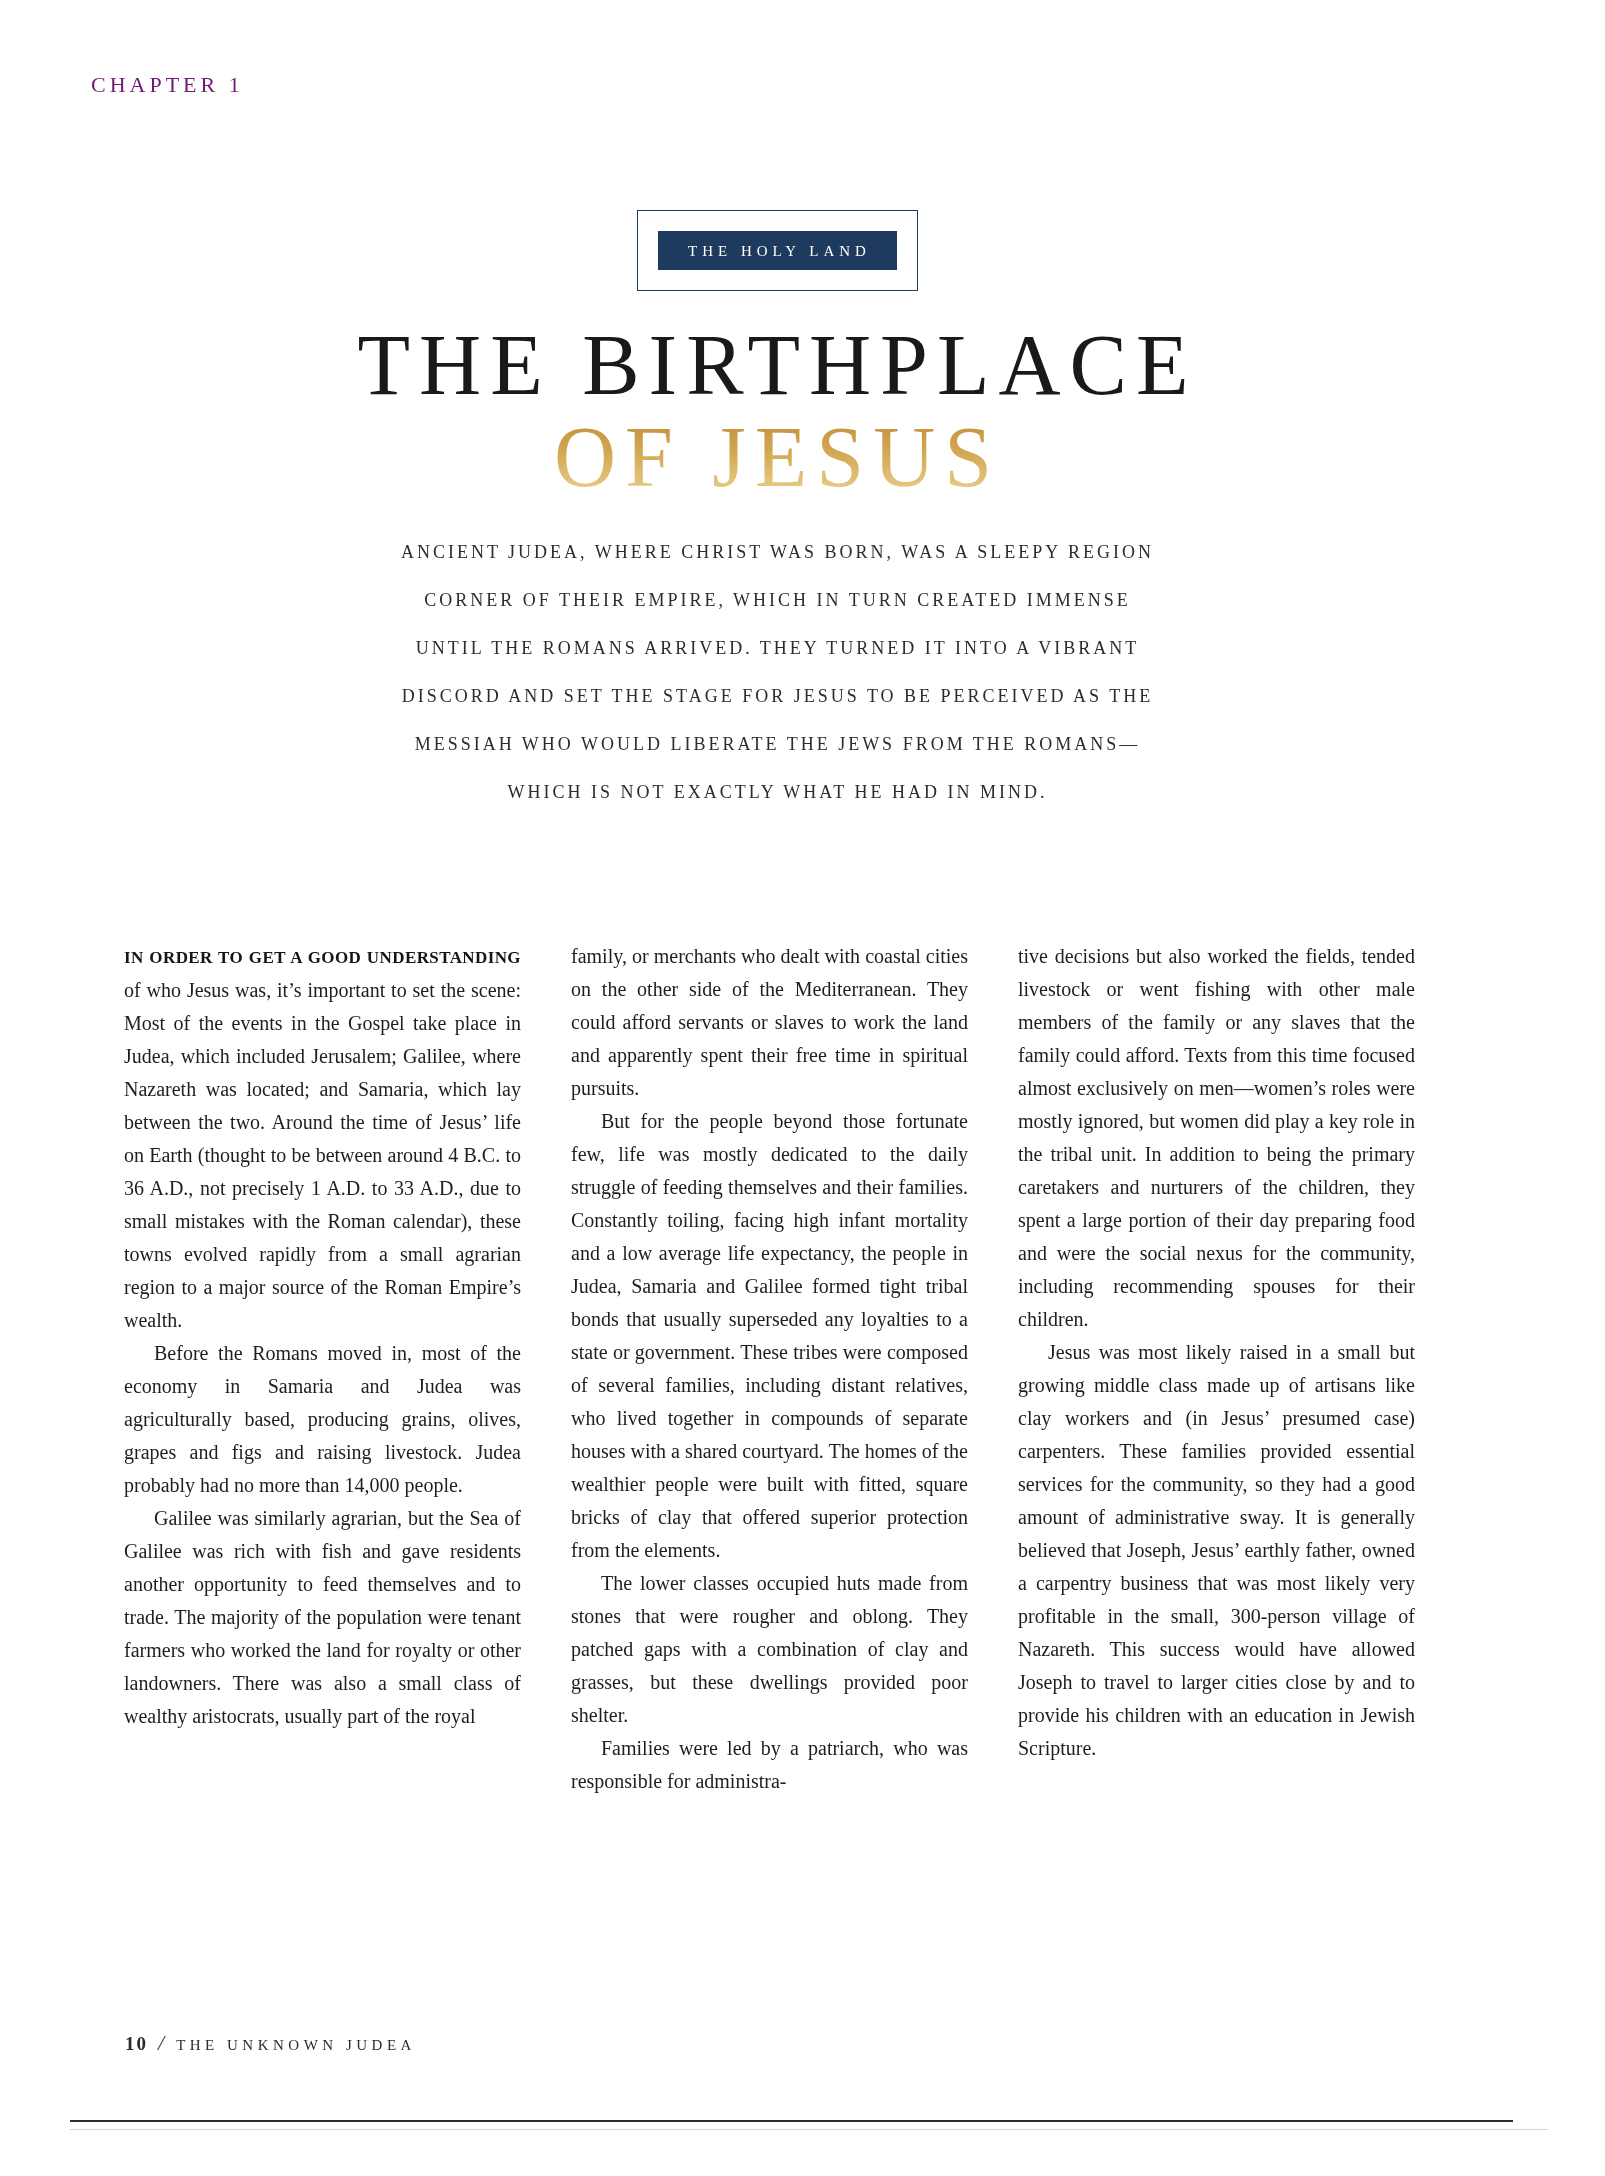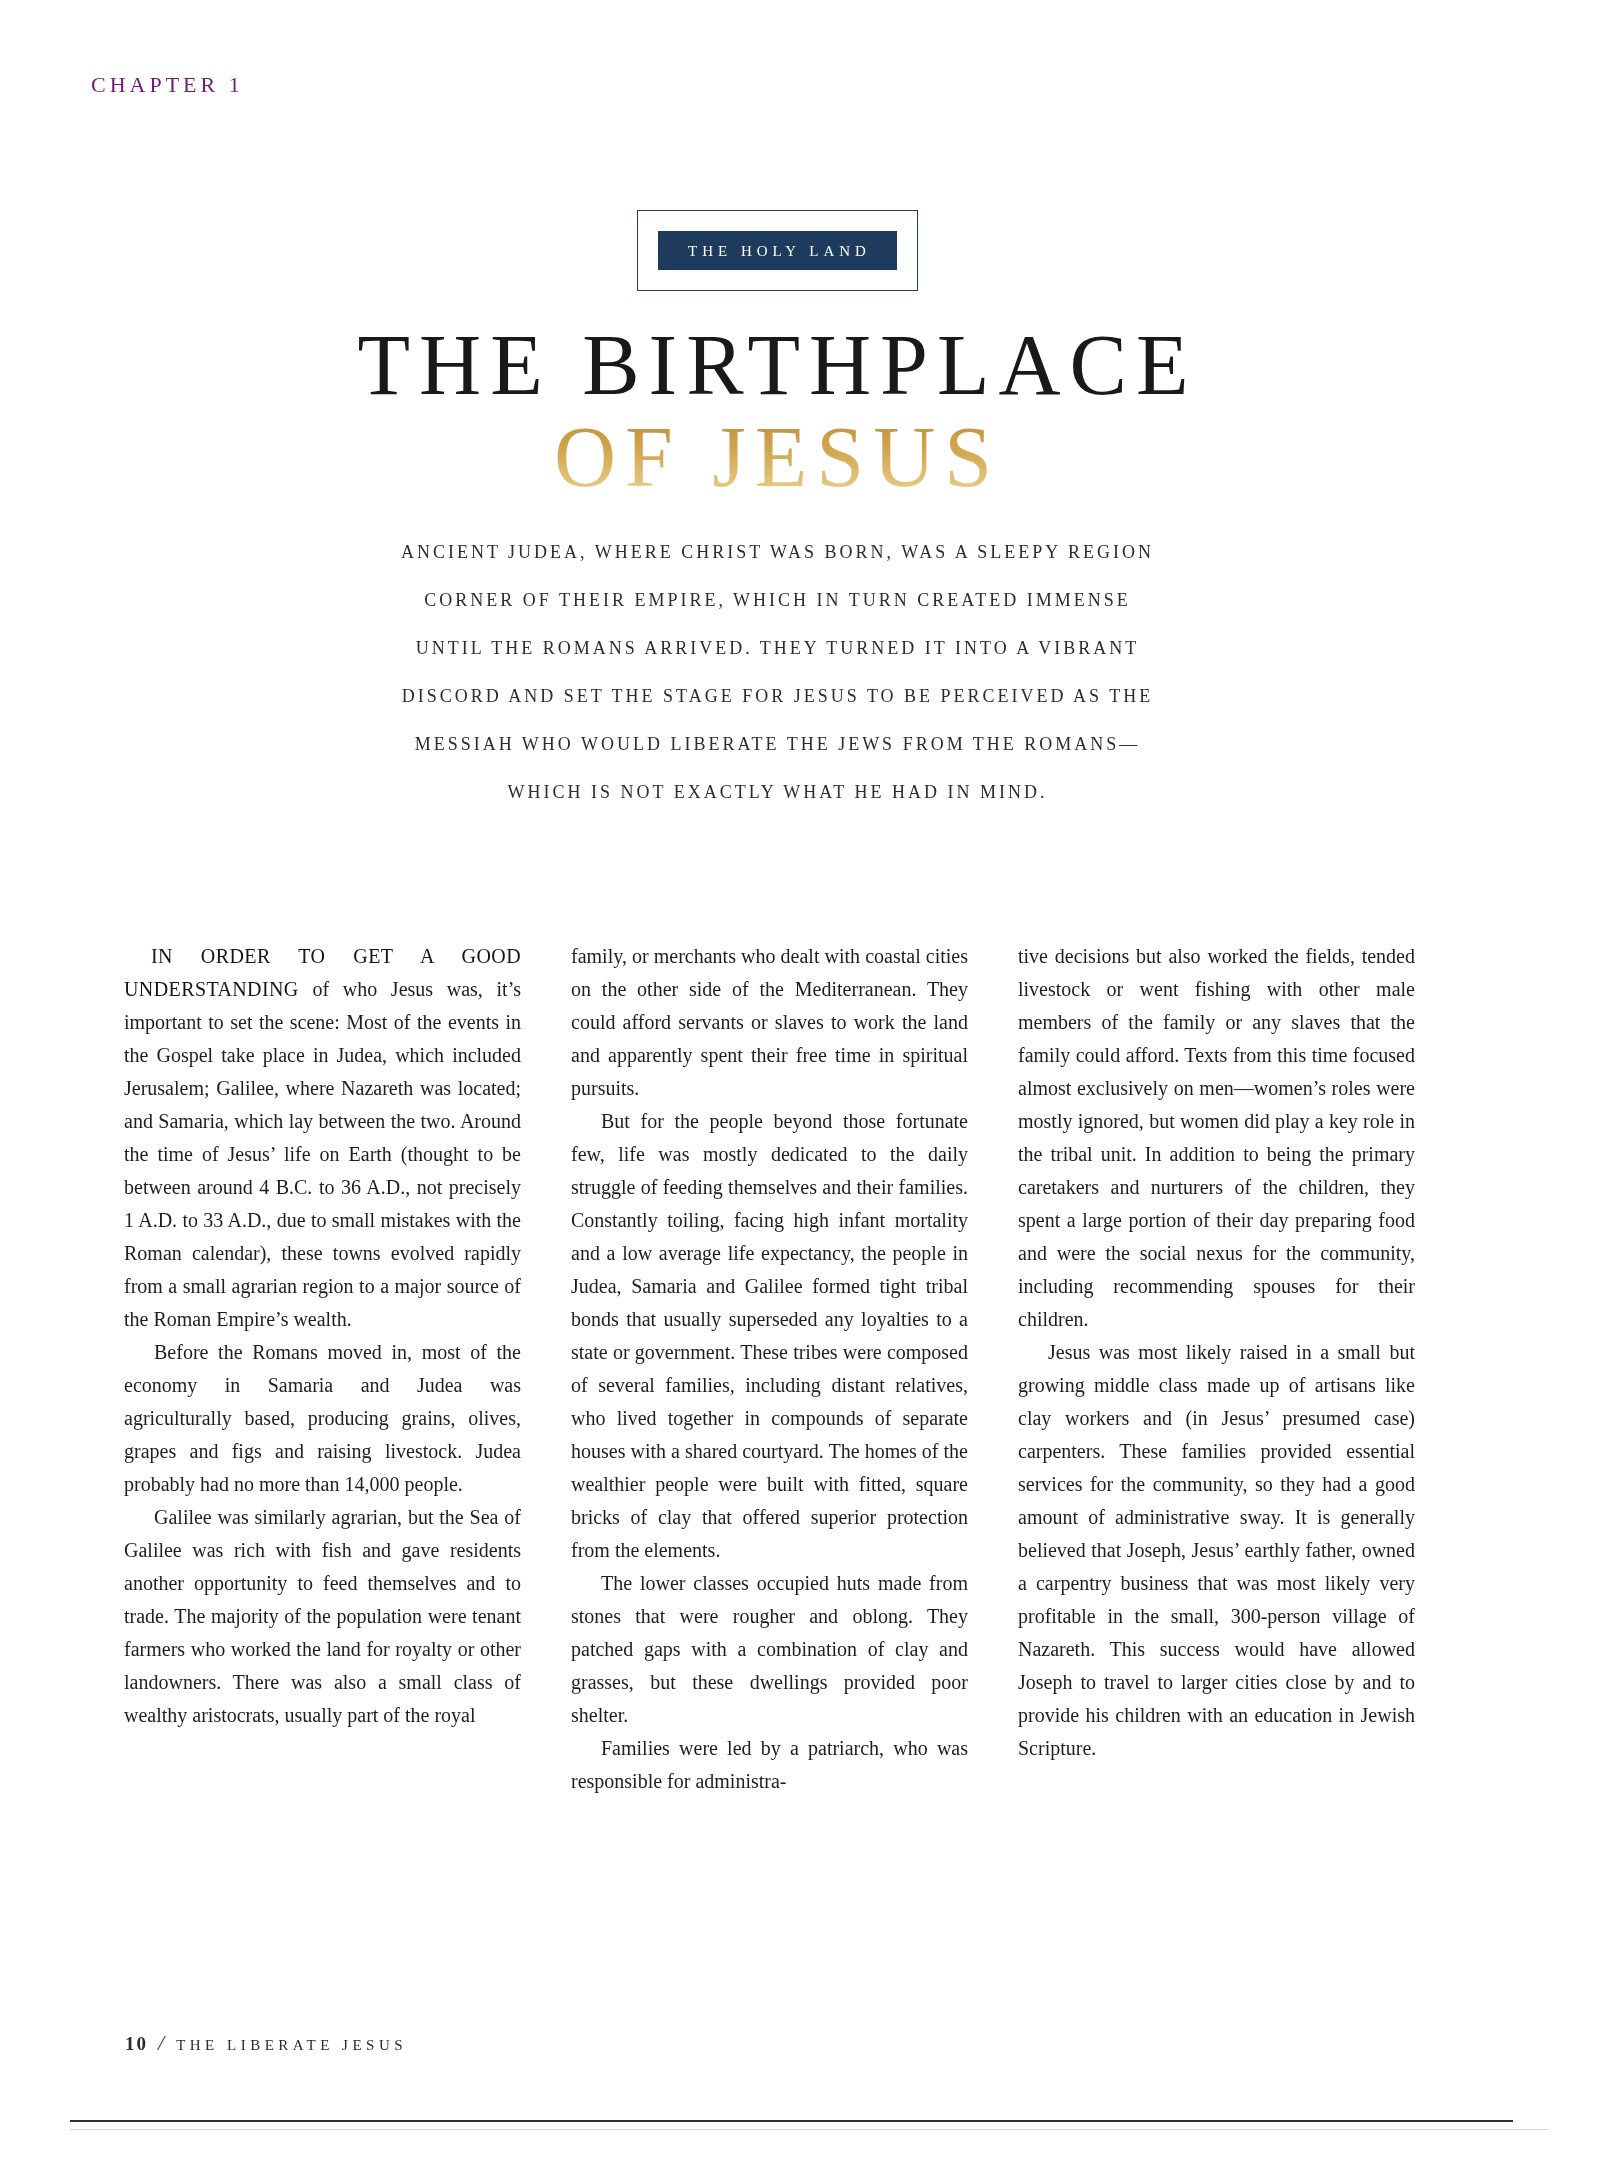--- a/index.html
+++ b/index.html
@@ -61,21 +61,21 @@
     display:flex;gap:50px;
   }
   .col{width:397px;}
   .bp{
     margin:0;
     font-size:20px;line-height:33px;
     text-align:justify;color:#1e1e1e;
   }
   .bp.indent{text-indent:30px;}
   .lead{
-    font-weight:normal;font-size:20px;letter-spacing:0.4px;color:#151515;margin-left:27px;
+    font-weight:bold;font-size:17px;letter-spacing:0.4px;color:#151515;
   }
 
   .footer{
     position:absolute;top:2030px;left:125px;
     display:inline-flex;align-items:baseline;color:#2b2b2b;
   }
   .footer .pg{font-weight:bold;font-size:19px;letter-spacing:2px;}
   .footer .sep{font-style:italic;font-size:22px;margin:0 12px 0 10px;color:#3a3a3a;}
   .footer .bk{font-size:15px;letter-spacing:4.5px;}
 
@@ -126,19 +126,19 @@
     <div class="col">
       <p class="bp">tive decisions but also worked the fields, tended livestock or went fishing with other male members of the family or any slaves that the family could afford. Texts from this time focused almost exclusively on men—women’s roles were mostly ignored, but women did play a key role in the tribal unit. In addition to being the primary caretakers and nurturers of the children, they spent a large portion of their day preparing food and were the social nexus for the community, including recommending spouses for their children.</p>
       <p class="bp indent">Jesus was most likely raised in a small but growing middle class made up of artisans like clay workers and (in Jesus’ presumed case) carpenters. These families provided essential services for the community, so they had a good amount of administrative sway. It is generally believed that Joseph, Jesus’ earthly father, owned a carpentry business that was most likely very profitable in the small, 300-person village of Nazareth. This success would have allowed Joseph to travel to larger cities close by and to provide his children with an education in Jewish Scripture.</p>
     </div>
 
   </div>
 
   <div class="footer">
     <span class="pg">10</span>
     <span class="sep">/</span>
-    <span class="bk">THE LIBERATE JESUS</span>
+    <span class="bk">THE UNKNOWN JUDEA</span>
   </div>
 
   <div class="rule-dark"></div>
   <div class="rule-light"></div>
 
 </div>
 
 </body></html>

